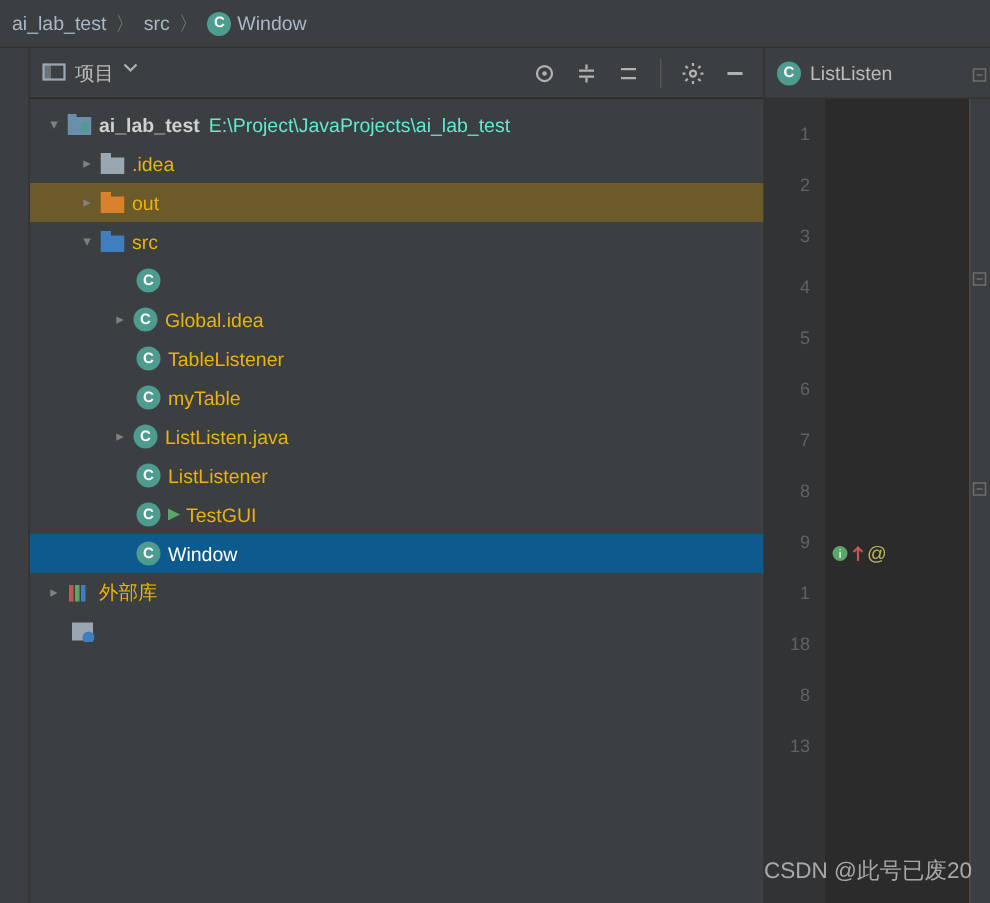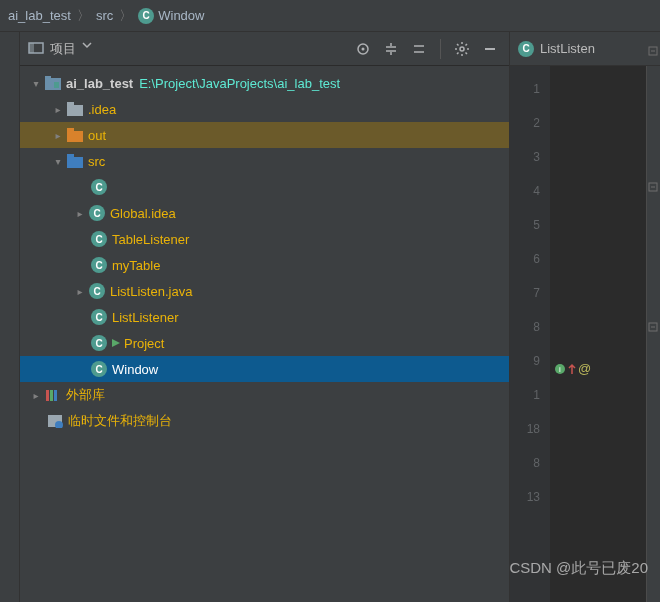--- a/index.html
+++ b/index.html
@@ -30,21 +30,21 @@
 .class-circle { width: 16px; height: 16px; border-radius: 50%; background: #4e9b8f; color: #fff; font-size: 10px; font-weight: bold; display: flex; align-items: center; justify-content: center; }
 .editor { flex: 1; background: #2b2b2b; display: flex; flex-direction: column; }
 .tab-bar { height: 34px; background: #3c3f41; border-bottom: 1px solid #323232; display: flex; align-items: center; padding-left: 8px; gap: 6px; }
 .tab { display: flex; align-items: center; gap: 6px; color: #bbbbbb; font-size: 13px; }
 .lines { flex: 1; display: flex; }
 .gutter-nums { width: 40px; background: #313335; color: #606366; font-size: 12px; text-align: right; padding-right: 10px; padding-top: 6px; line-height: 34px; }
 .gutter-nums .ln { height: 34px; position: relative; }
 .code-area { flex: 1; position: relative; }
 .edge-gutter { width: 14px; background: #3c3f41; border-left: 1px solid #4b4b4b; }
 .marker { position: absolute; width: 10px; height: 12px; right: 2px; }
-.watermark { position: absolute; right: 12px; bottom: 24px; color: #d0d0d0; font-size: 15px; opacity: 0.75; }
+.watermark { position: absolute; right: 12px; bottom: 12px; color: #d0d0d0; font-size: 15px; opacity: 0.75; }
 </style>
 </head>
 <body>
 
 <div class="breadcrumb">
   <span class="crumb">
       <span>ai_lab_test</span>
     </span>
   <span class="chev">〉</span>
   <span class="crumb">
@@ -185,21 +185,21 @@
       </div>
       <div class="tree-row" style="padding-left:70px">
         <span class="icon">
             <span class="class-circle">C</span>
           </span>
         <span class="icon" style="width:8px">
             <svg width="8" height="8">
               <path d="M0 0 L8 4 L0 8 Z" fill="#59a869"></path>
             </svg>
           </span>
-        <span class="label">Project</span>
+        <span class="label">TestGUI</span>
       </div>
       <div class="tree-row sel-window" style="padding-left:70px">
         <span class="icon">
             <span class="class-circle">C</span>
           </span>
         <span class="label">Window</span>
       </div>
       <div class="tree-row" style="padding-left:8px">
         <span class="arrow">▸</span>
         <span class="icon">
@@ -211,21 +211,20 @@
           </span>
         <span class="label">外部库</span>
       </div>
       <div class="tree-row" style="padding-left:26px">
         <span class="icon">
             <svg width="16" height="14">
               <rect width="14" height="12" x="1" y="1" fill="#9aa7b0"></rect>
               <circle cx="12" cy="11" r="4" fill="#3f7ebf"></circle>
             </svg>
           </span>
-        <span class="label">临时文件和控制台</span>
       </div>
     </div>
   </div>
 
   <div class="editor">
     <div class="tab-bar">
       <div class="tab">
         <span class="class-circle">C</span>
         <span>ListListen</span>
       </div>

